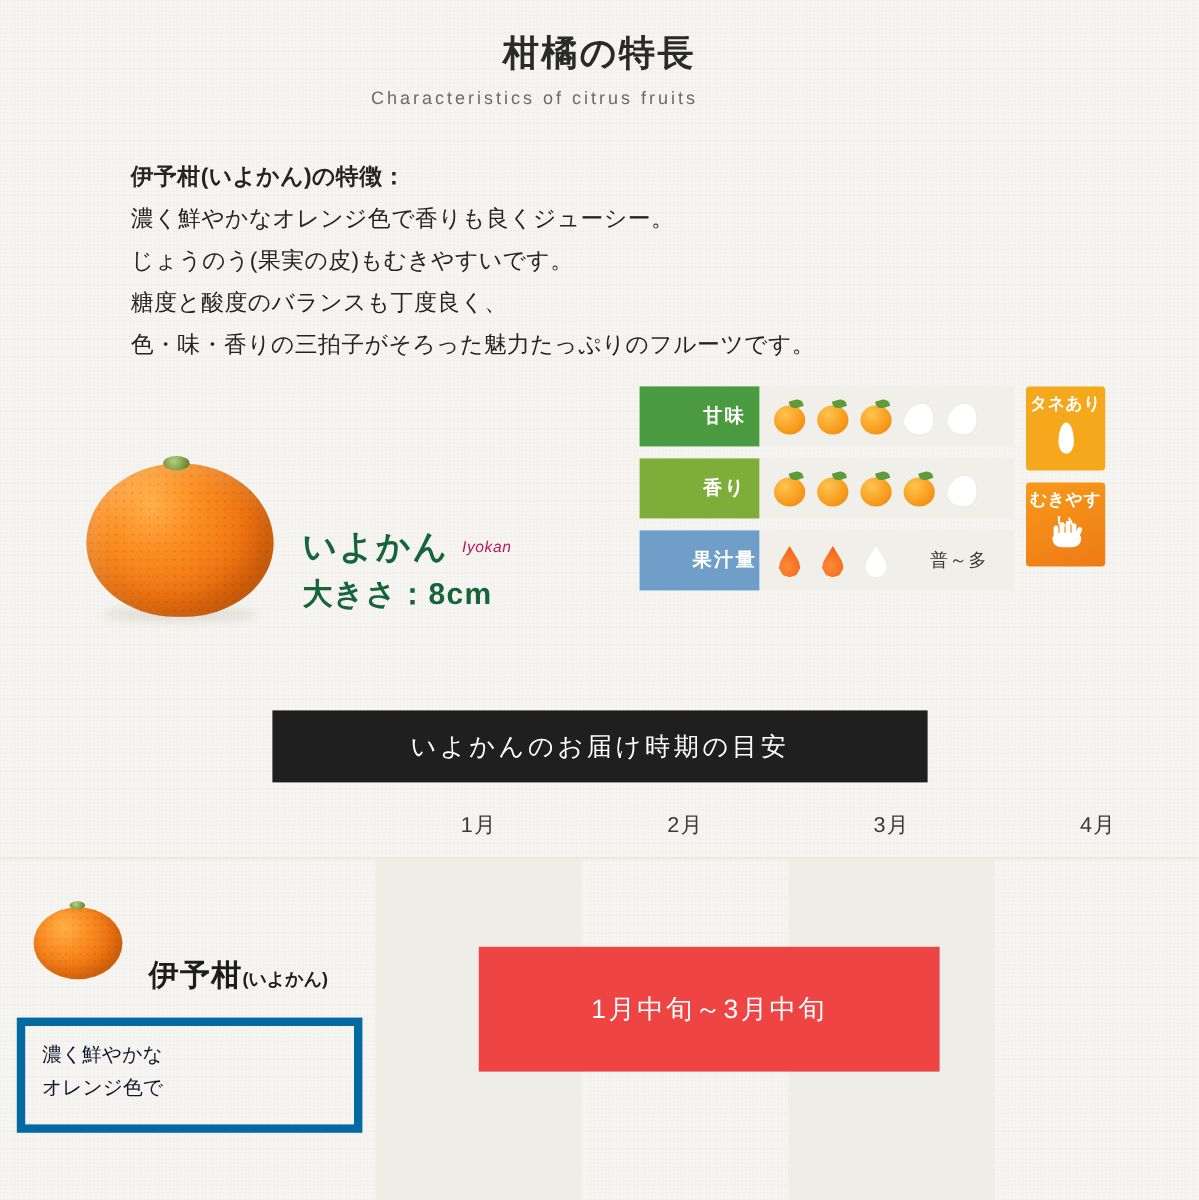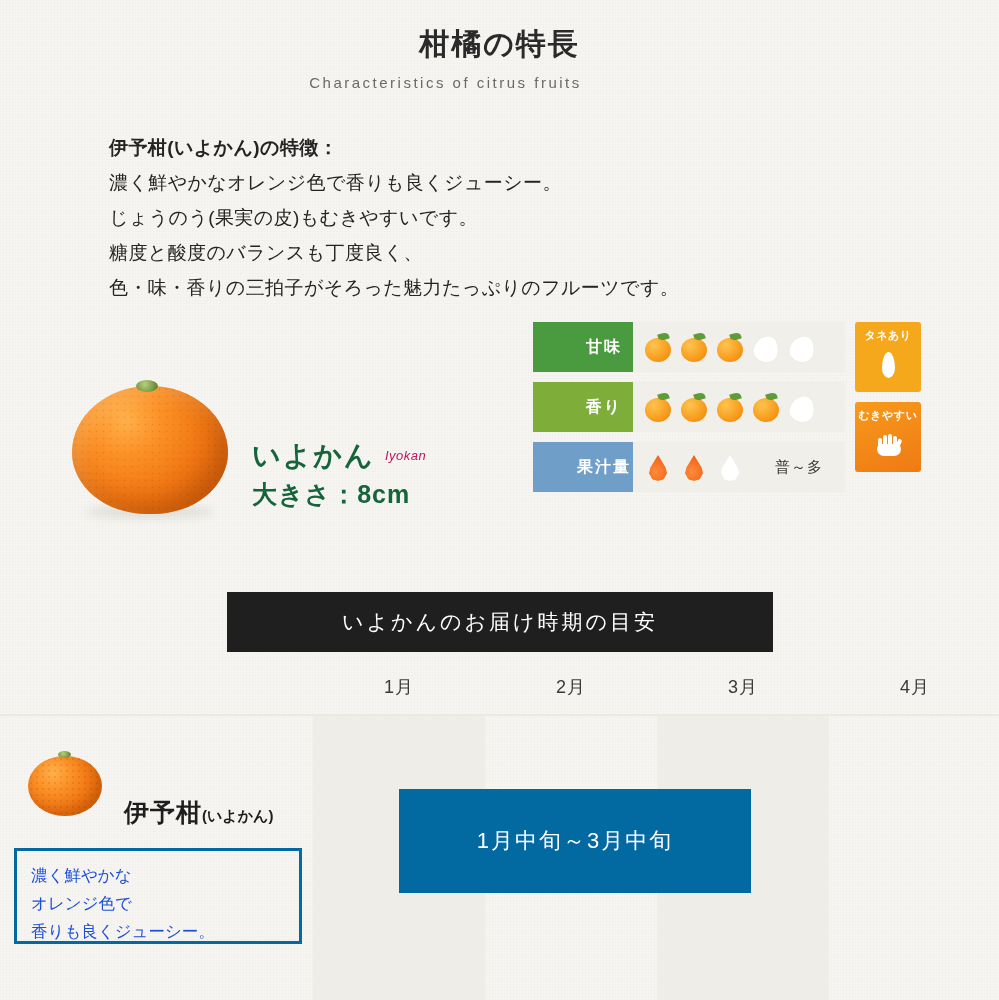--- a/index.html
+++ b/index.html
@@ -216,21 +216,21 @@
     border-radius: 3px;
     position: relative;
     margin-bottom: 10px;
     color: #fff;
     overflow: hidden;
   }
   .badge .btxt {
     position: absolute;
     top: 6px; left: 0; width: 100%;
     text-align: center;
-    font-size: 11px;
+    font-size: 14px;
     font-weight: bold;
     letter-spacing: .5px;
   }
   .badge-seed { background: #f5a81c; }
   .badge-seed .seed-shape {
     position: absolute;
     left: 27px; top: 30px;
     width: 13px; height: 26px;
     background: #fff;
     border-radius: 50% 50% 50% 50% / 62% 62% 38% 38%;
@@ -349,35 +349,35 @@
     font-weight: bold;
     letter-spacing: 0;
     margin-top: 41px;
   }
 
   .row-note {
     position: absolute;
     left: 14px; top: 848px;
     width: 288px;
     height: 96px;
-    border: 3px solid #0369a1;
+    border: 7px solid #0369a1;
     padding: 10px 14px;
     font-size: 16.5px;
     line-height: 28px;
-    color: #1d4ed8;
+    color: #0f172a;
     background: transparent;
   }
 
   .period-bar {
     position: absolute;
     left: 399px;
     top: 789px;
-    width: 352px;
+    width: 384px;
     height: 104px;
-    background: #0369a1;
+    background: #ef4444;
     display: flex;
     align-items: center;
     justify-content: center;
     color: #fff;
     font-size: 22px;
     letter-spacing: 2px;
   }
 </style>
 </head>
 <body>
@@ -518,16 +518,15 @@
   <div class="stem"></div>
 </div>
 
 <div class="row-name">
   <span>伊予柑</span><span class="kana">(いよかん)</span>
 </div>
 
 <div class="row-note">
   <div>濃く鮮やかな</div>
   <div>オレンジ色で</div>
-  <div>香りも良くジューシー。</div>
 </div>
 
 <div class="period-bar">1月中旬～3月中旬</div>
 
 </body></html>

